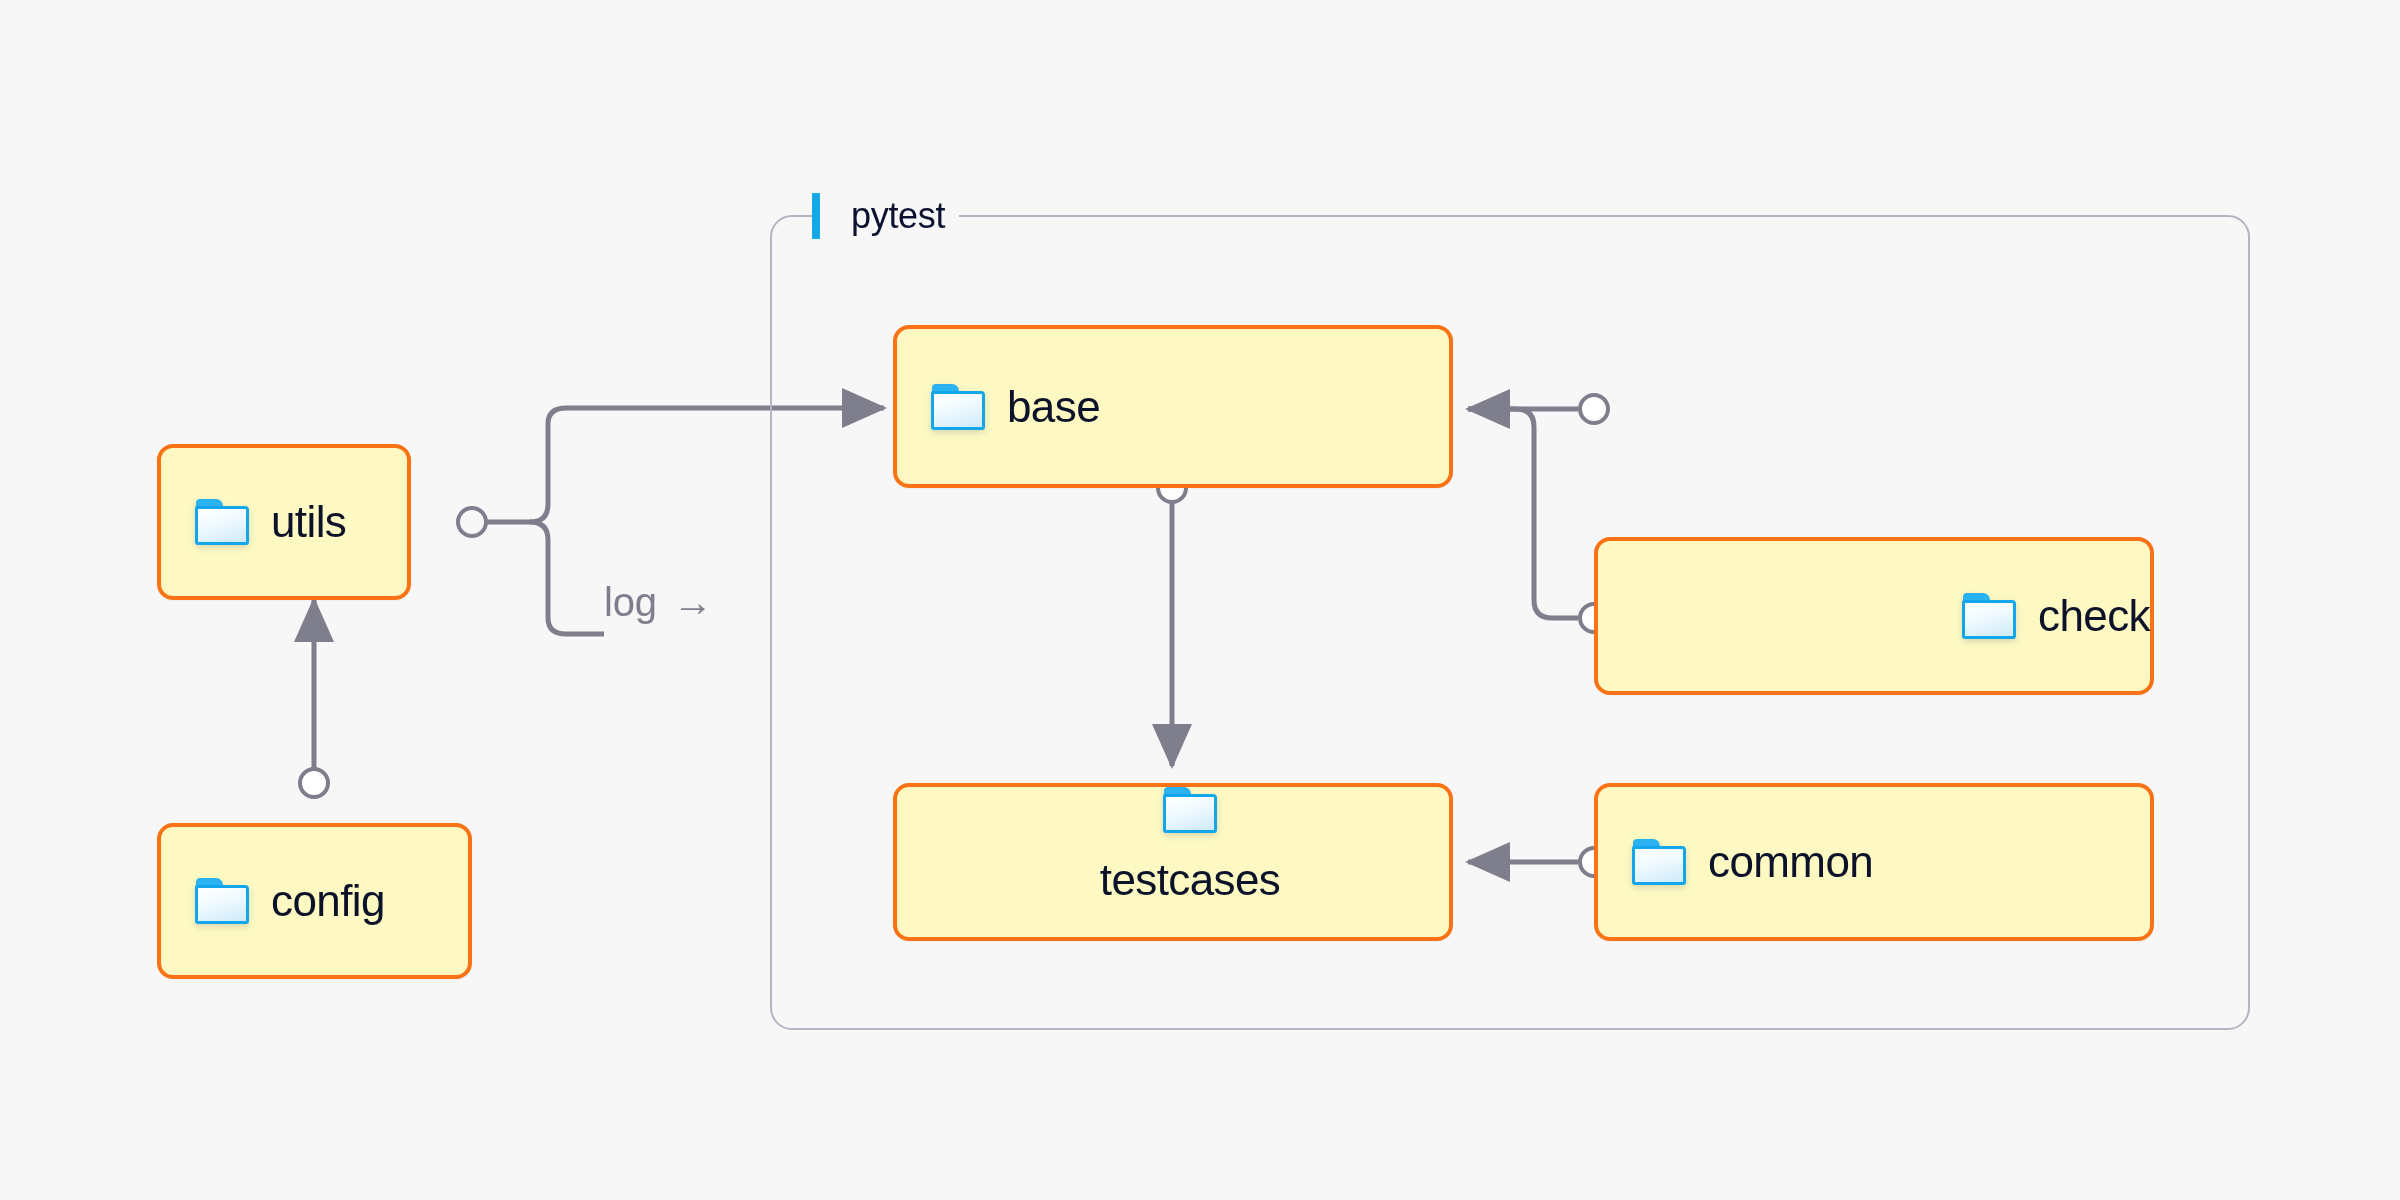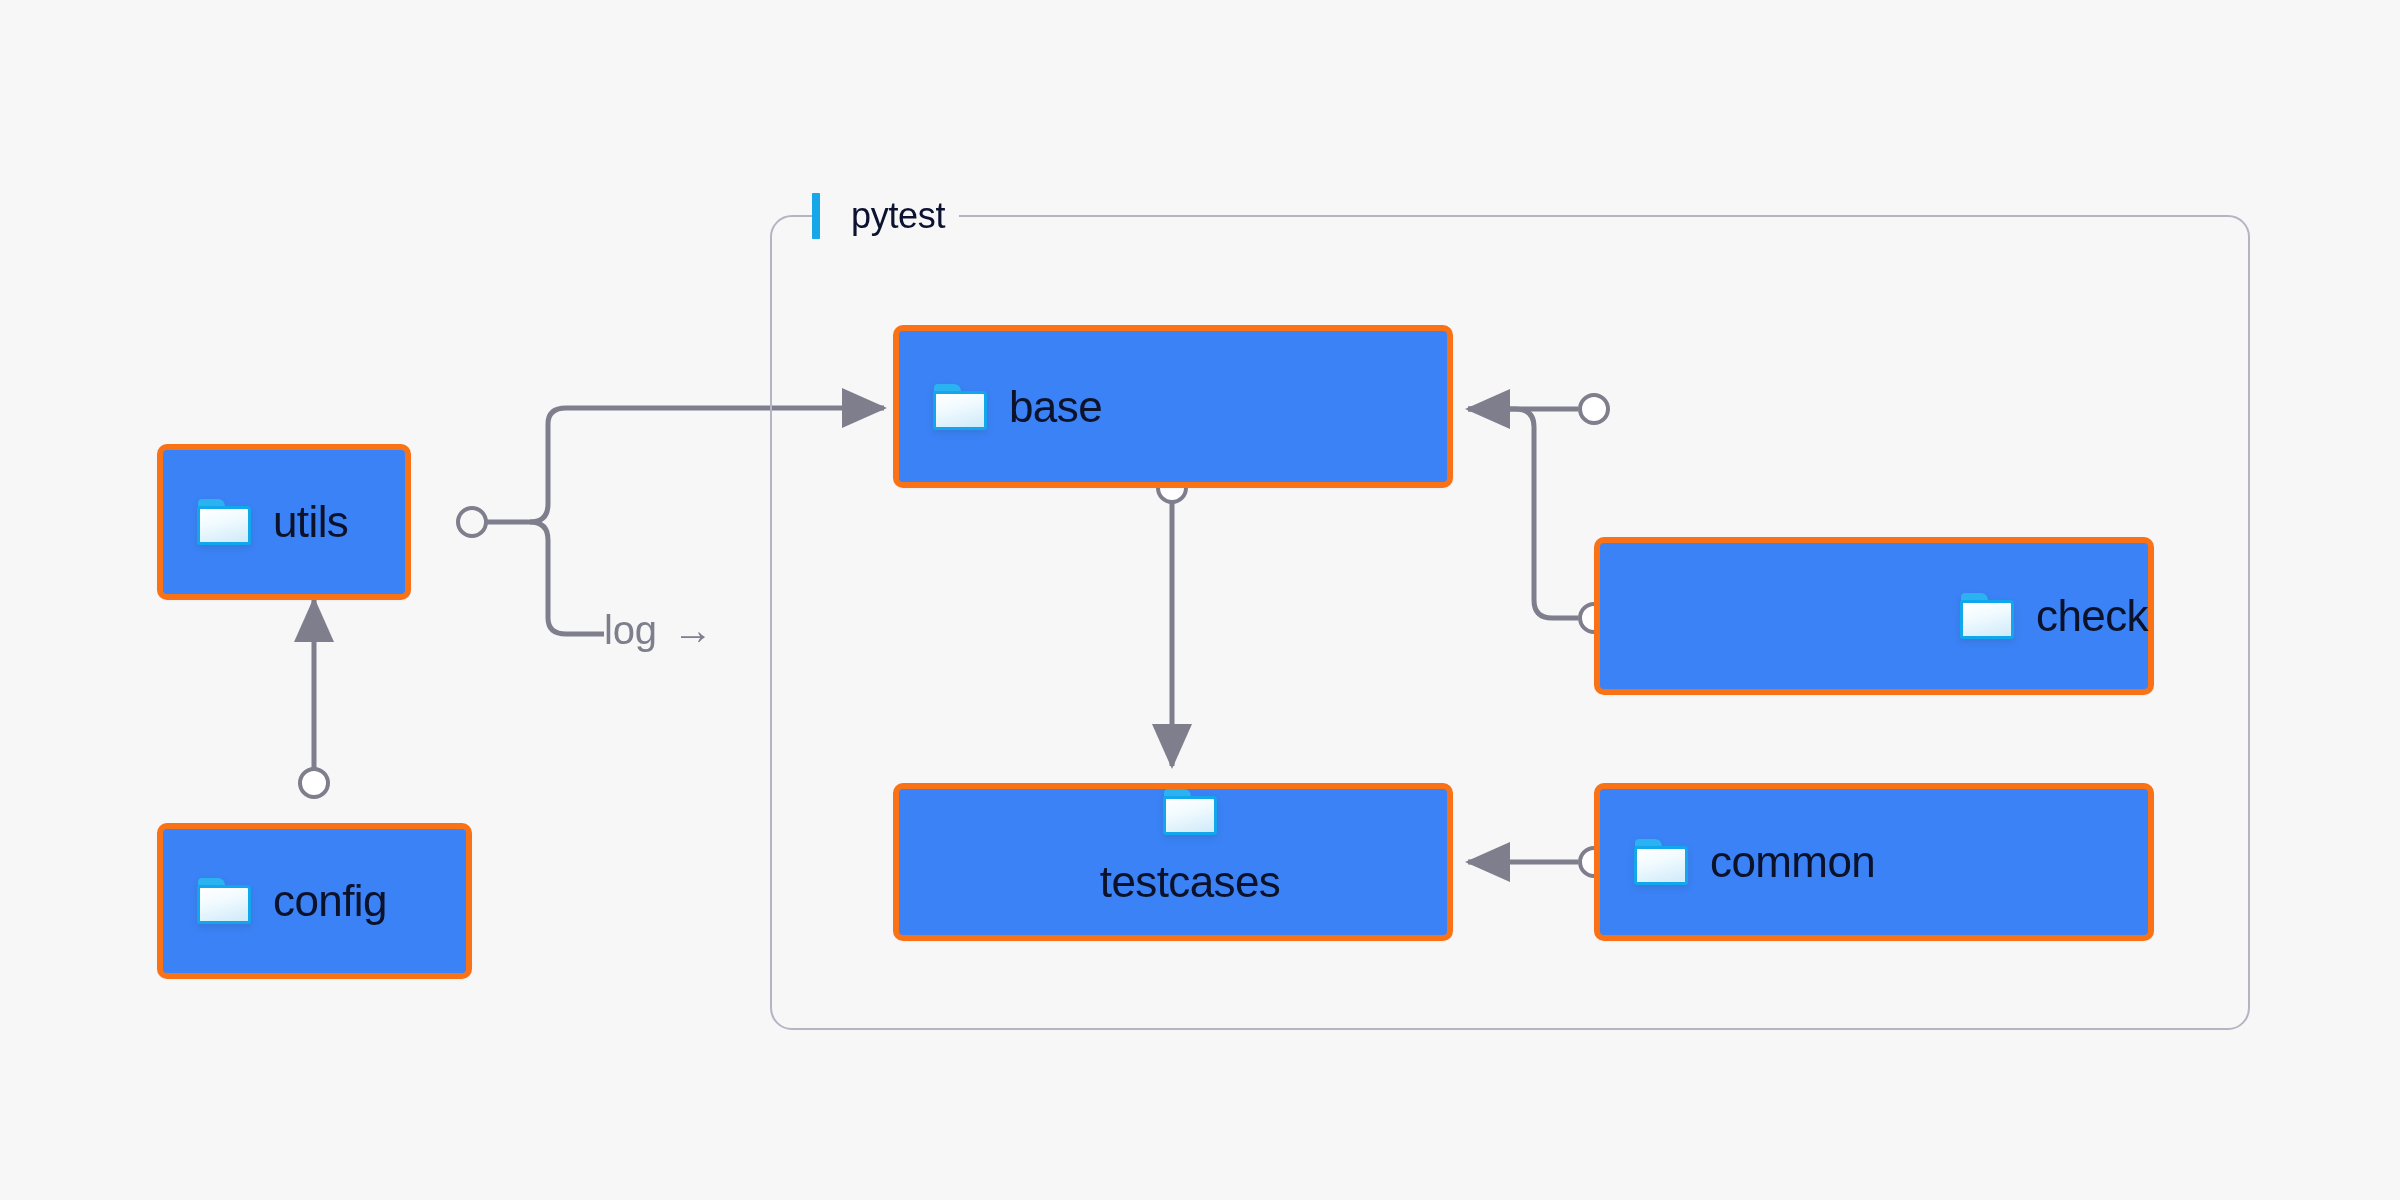--- a/index.html
+++ b/index.html
@@ -51,23 +51,23 @@
   .group-label .gtext {
     font-size: 36px;
     color: #0c1230;
     letter-spacing: -0.3px;
     white-space: nowrap;
   }
   
   .node {
     position: absolute;
     box-sizing: border-box;
-    background: #3b82f6;
-    border: 6px solid #f97316;
-    border-radius: 10px;
+    background: #fef9c3;
+    border: 4px solid #f97316;
+    border-radius: 16px;
     display: flex;
     align-items: center;
     padding-left: 34px;
     gap: 22px;
     box-shadow: 0 1px 2px rgba(20,20,40,0.04);
   }
   .node .label {
     font-size: 44px;
     color: #0b1229;
     letter-spacing: -0.6px;
@@ -149,21 +149,21 @@
     <circle cx="1594" cy="862" r="14" fill="#ffffff" stroke="#7e7e8c" stroke-width="4"></circle>
   </svg>
 
   <div class="group-frame" style="left:770px; top:215px; width:1480px; height:815px;"></div>
 
   <div class="group-label" style="left:812px; top:190px;">
     <span class="bar"></span>
     <span class="gtext">pytest</span>
   </div>
 
-  <div class="edge-label" style="left:604px; top:608px;text-align:right;">
+  <div class="edge-label" style="left:604px; top:580px;text-align:right;">
     <span>log</span>
     <span>→</span>
   </div>
 
   <div class="node" style="left:157px; top:444px; width:254px; height:156px;">
     <span class="folder">
       <span class="tab"></span>
         <span class="body"></span>
     </span>
     <span class="label">utils</span>

